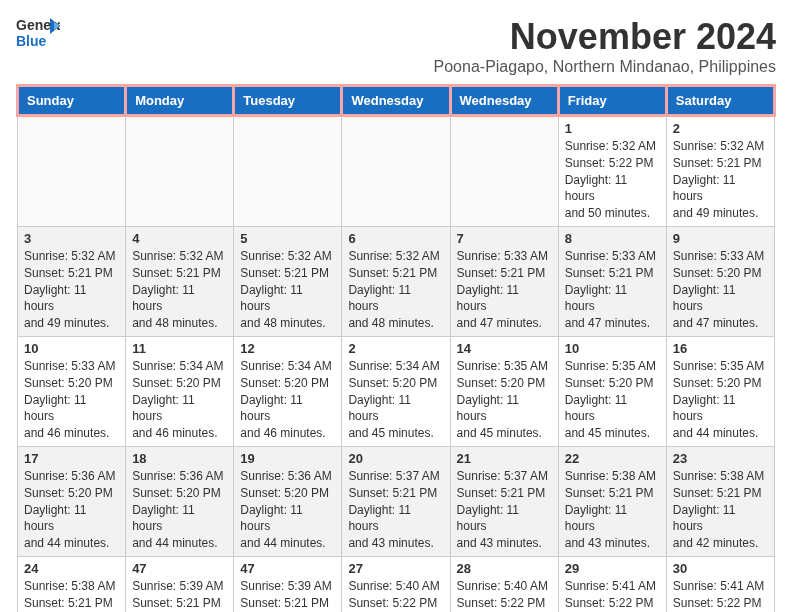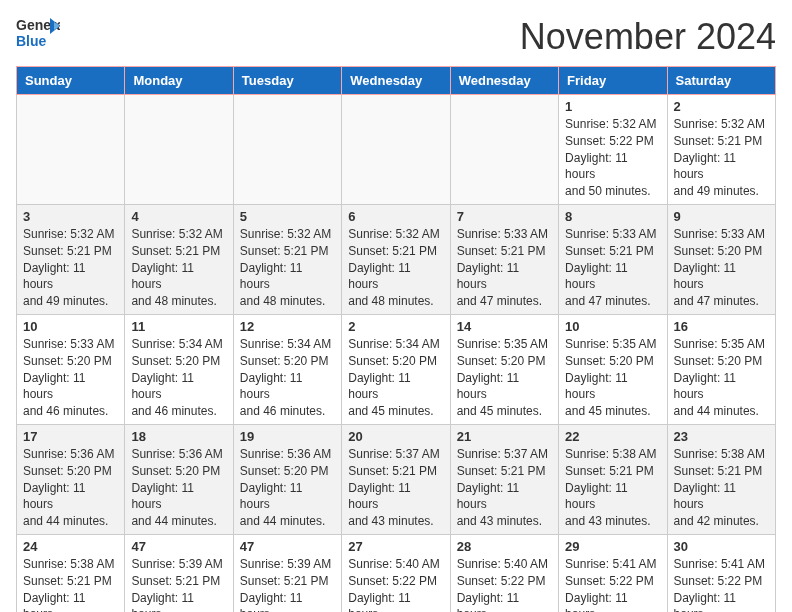--- a/index.html
+++ b/index.html
@@ -19,39 +19,39 @@
     .logo-wrapper {
       display: flex;
       align-items: center;
       gap: 4px;
     }
     .title-section {
       text-align: right;
     }
     .month-title {
       font-size: 36px;
-      font-weight: normal;
+      font-weight: bold;
       color: #333;
     }
     .location {
       font-size: 16px;
       color: #555;
     }
     .calendar {
       width: 100%;
       border-collapse: collapse;
       margin-top: 8px;
     }
     .calendar th {
       background: #1a6ec2;
       color: #fff;
       text-align: left;
       padding: 6px 8px;
       font-size: 13px;
-      border: 1px solid #fca5a5;
+      border: 3px solid #fca5a5;
     }
     .calendar td {
       border: 1px solid #ccc;
       vertical-align: top;
       padding: 4px 6px;
       width: calc(100% / 7);
       min-height: 70px;
       font-size: 11px;
       color: #333;
     }
@@ -85,20 +85,21 @@
       <svg width="44" height="36" viewBox="0 0 44 36">
         <text x="0" y="14" font-size="14" font-weight="bold" fill="#333" font-family="Arial">General</text>
         <text x="0" y="30" font-size="14" font-weight="bold" fill="#1a6ec2" font-family="Arial">Blue</text>
         <polygon points="34,2 44,10 34,18" fill="#1a6ec2"></polygon>
         <polygon points="38,6 44,10 38,14" fill="#6aaee0"></polygon>
       </svg>
     </div>
   </div>
   <div class="title-section">
     <div class="month-title">November 2024</div>
+    <div class="location">Poona-Piagapo, Northern Mindanao, Philippines</div>
   </div>
 </div>
 
 <table class="calendar">
   <thead>
     <tr>
     <th>Sunday</th>
         <th>Monday</th>
         <th>Tuesday</th>
         <th>Wednesday</th>

